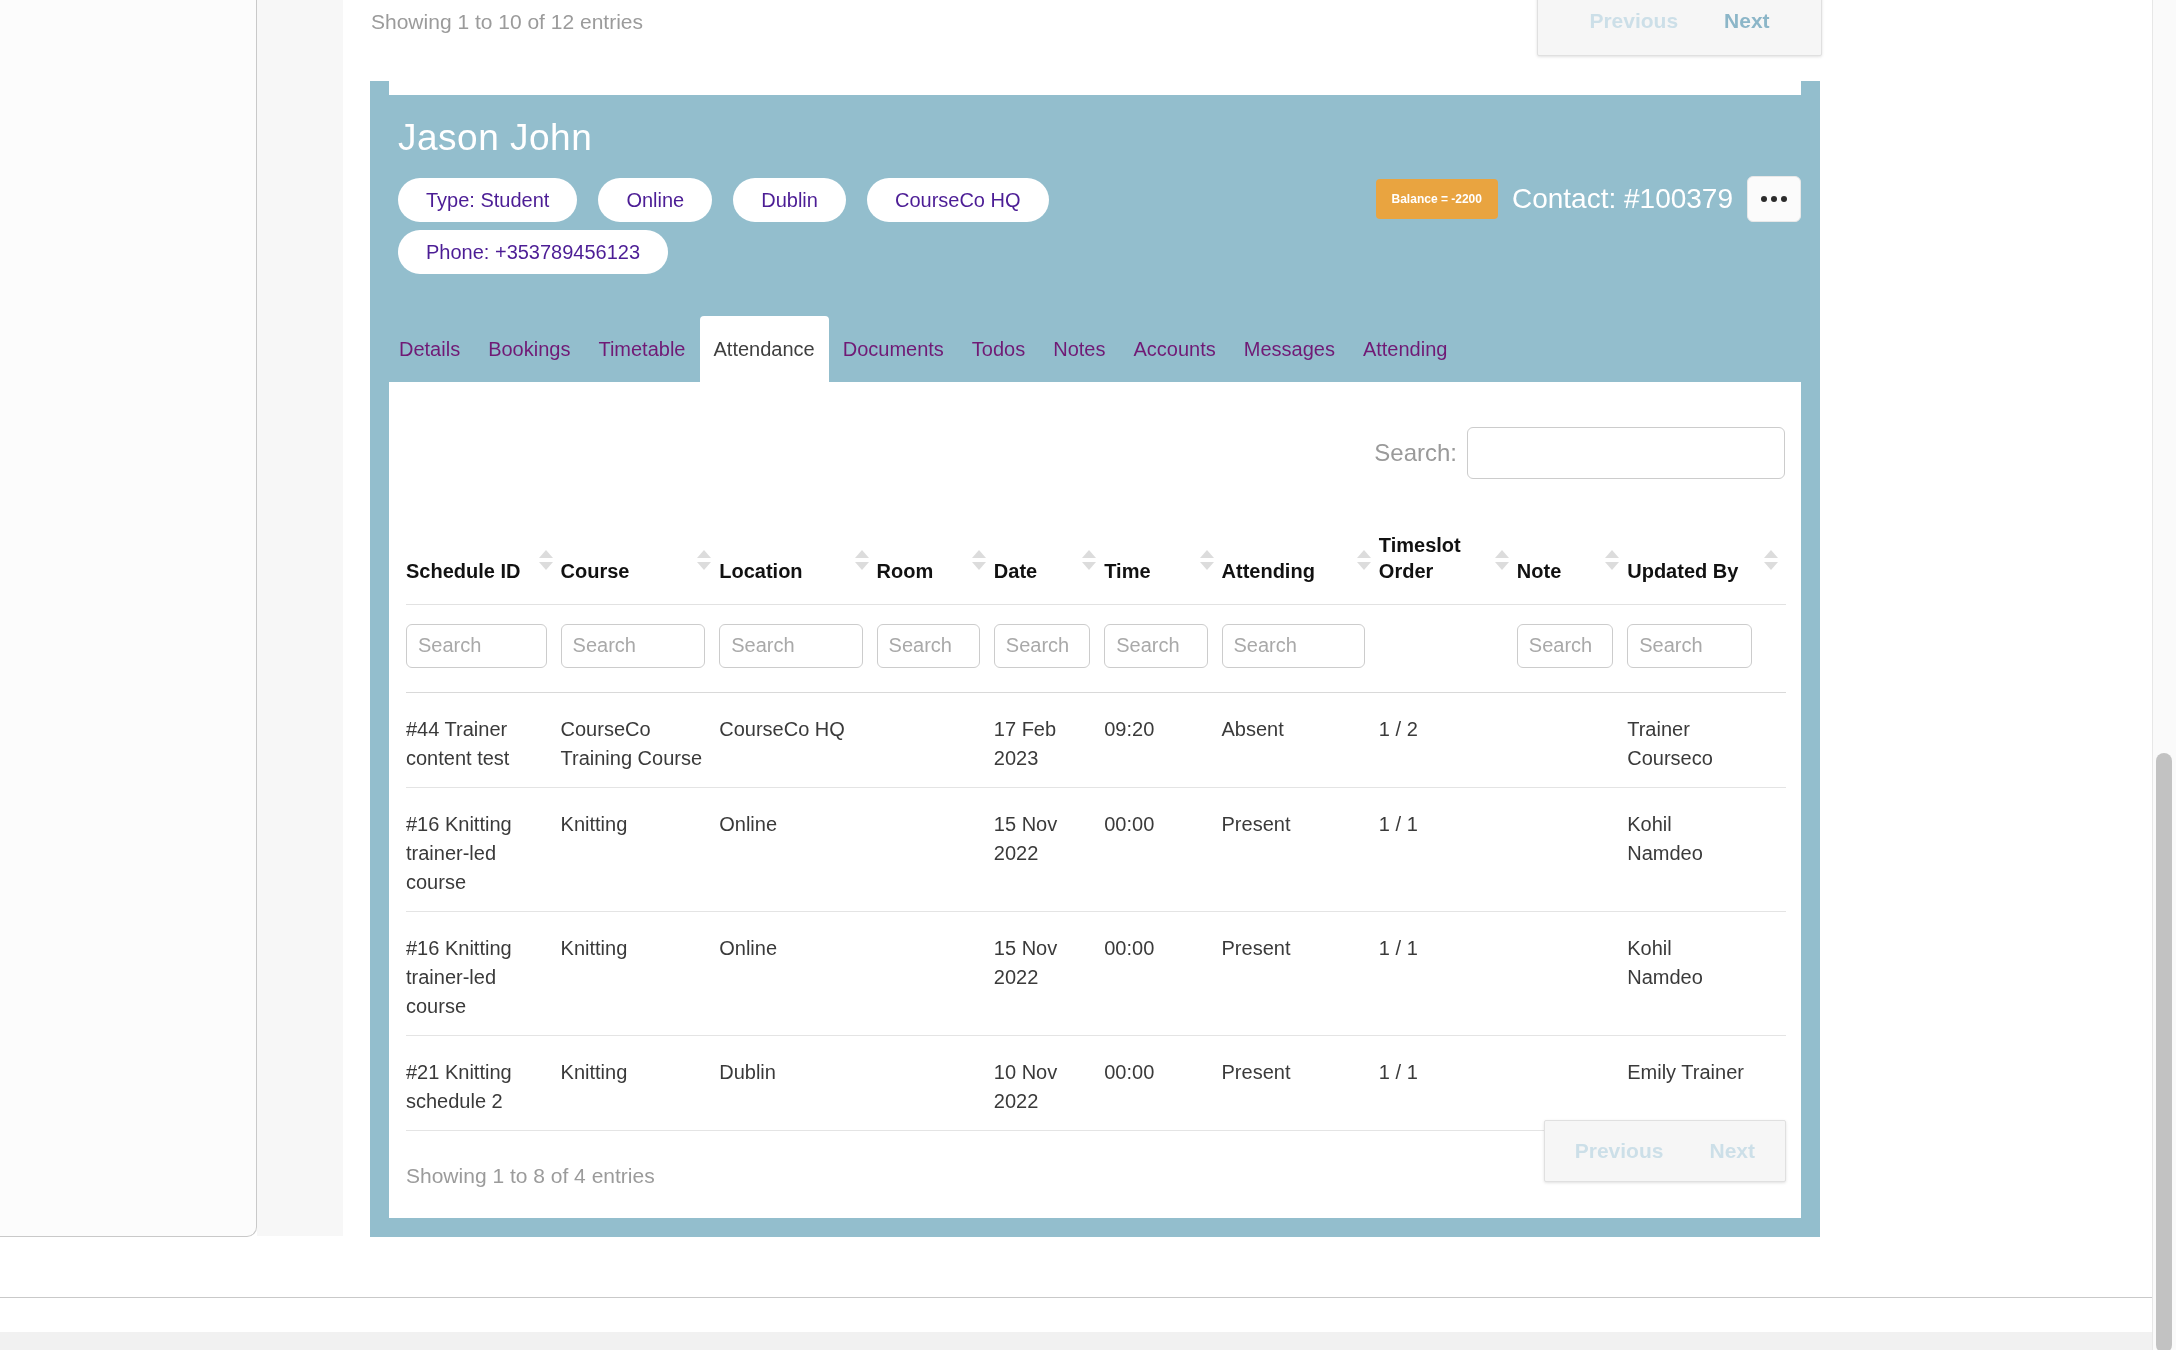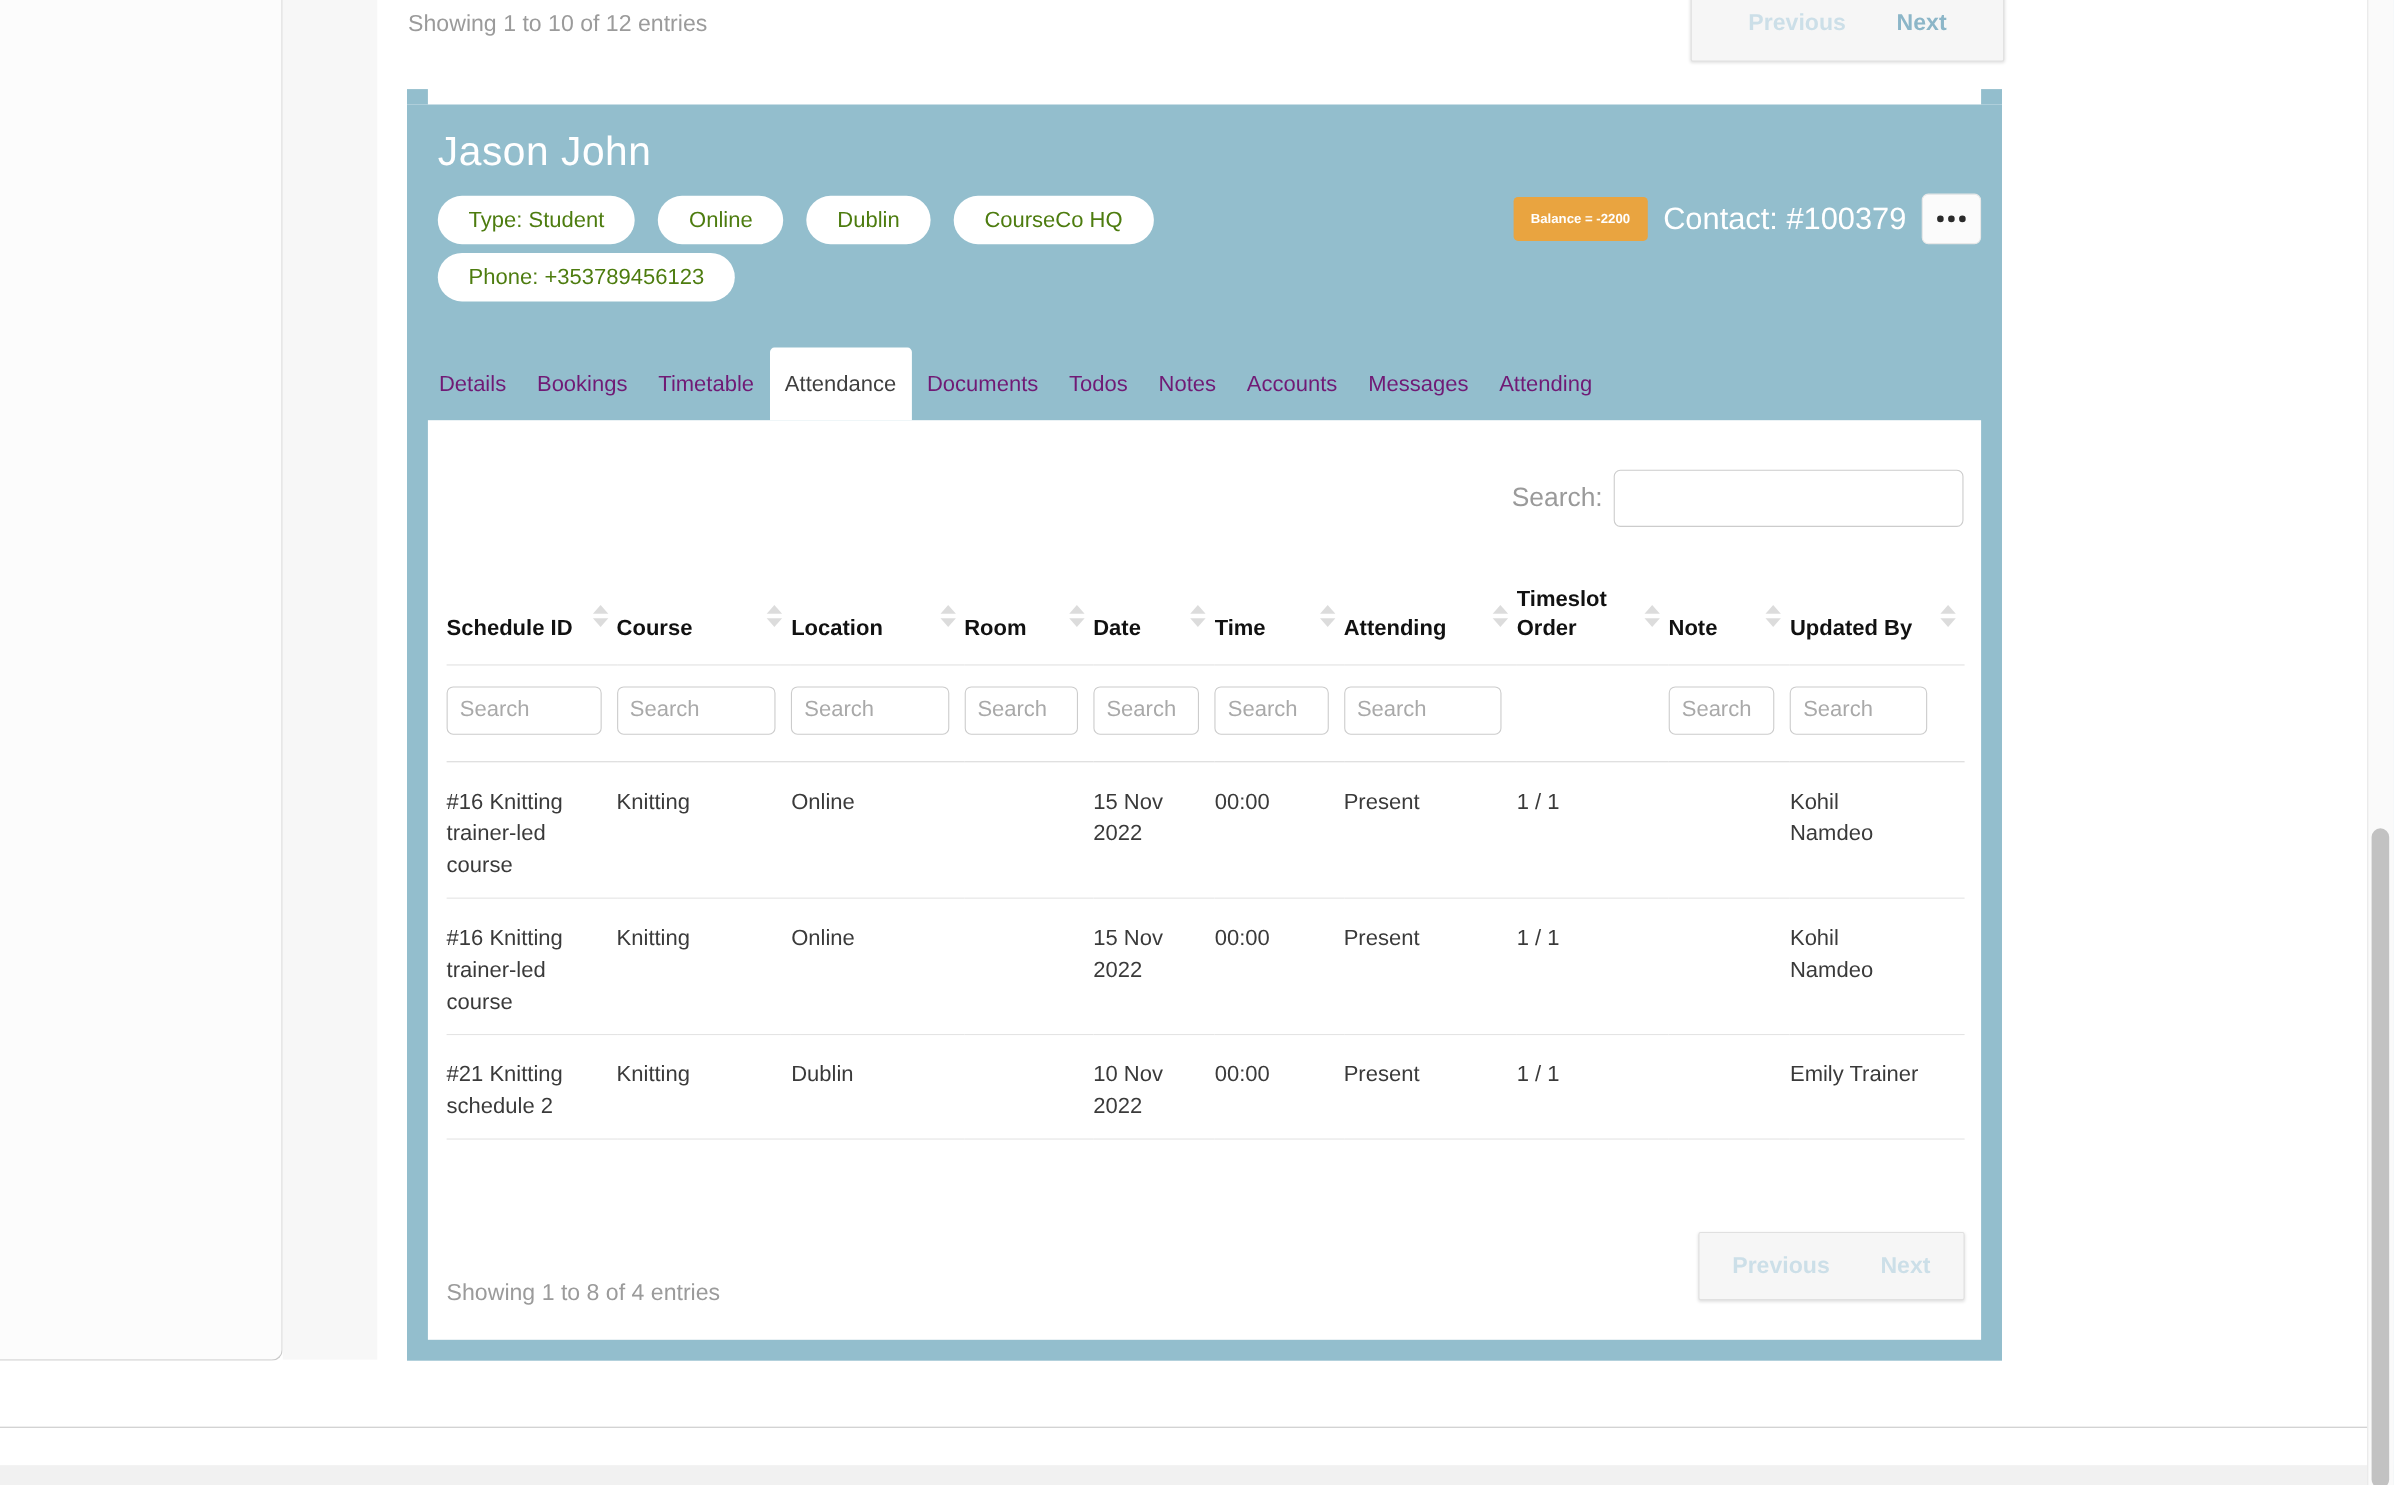--- a/index.html
+++ b/index.html
@@ -32,21 +32,21 @@
 
   
   .profile-card { position:absolute; left:370px; top:81px; width:1450px; height:1156px; }
   .card-ear { position:absolute; top:0; width:19px; height:14px; background:#93becd; }
   .card-ear.left { left:0; } .card-ear.right { right:0; }
   .card-body { position:absolute; left:0; top:14px; right:0; bottom:0; background:#93becd; }
 
   .profile-name { position:absolute; left:28px; top:22px; color:#fff; font-size:37px; letter-spacing:.5px; }
   .badge-rows { position:absolute; left:28px; top:83px; display:flex; flex-direction:column; gap:8px; }
   .badge-row { display:flex; gap:21px; }
-  .pill { background:#fff; color:#4d7c0f; font-size:20px; height:44px; display:flex; align-items:center;
+  .pill { background:#fff; color:#4c1d95; font-size:20px; height:44px; display:flex; align-items:center;
     padding:0 28px; border-radius:22px; white-space:nowrap; }
 
   .header-right { position:absolute; top:81px; right:19px; display:flex; align-items:center; gap:14px; }
   .balance-badge { background:#e9a440; color:#fff; font-weight:bold; font-size:12px;
     padding:13px 16px; border-radius:4px; white-space:nowrap; }
   .contact-label { color:#fff; font-size:28px; white-space:nowrap; }
   .more-btn { width:54px; height:46px; background:#fbfbfb; border:1px solid #e8e8e8; border-radius:6px;
     display:flex; align-items:center; justify-content:center; gap:4px; cursor:pointer; }
   .more-btn i { width:6px; height:6px; border-radius:50%; background:#2b2b2b; }
 
@@ -196,20 +196,32 @@
                 <th><input type="text" placeholder="Search" style=""></th>
                 <th><input type="text" placeholder="Search" style=""></th>
                 <th><input type="text" placeholder="Search" style=""></th>
                 <th></th>
                 <th><input type="text" placeholder="Search" style=""></th>
                 <th class="c-last"><input type="text" placeholder="Search" style=""></th>
               </tr>
           </thead>
           <tbody>
               <tr>
+                <td>#44 Trainer content test</td>
+                <td>CourseCo Training Course</td>
+                <td>CourseCo HQ</td>
+                <td></td>
+                <td>17 Feb 2023</td>
+                <td>09:20</td>
+                <td>Absent</td>
+                <td>1 / 2</td>
+                <td></td>
+                <td class="c-last">Trainer Courseco</td>
+              </tr>
+              <tr>
                 <td>#16 Knitting trainer-led course</td>
                 <td>Knitting</td>
                 <td>Online</td>
                 <td></td>
                 <td>15 Nov 2022</td>
                 <td>00:00</td>
                 <td>Present</td>
                 <td>1 / 1</td>
                 <td></td>
                 <td class="c-last">Kohil Namdeo</td>

